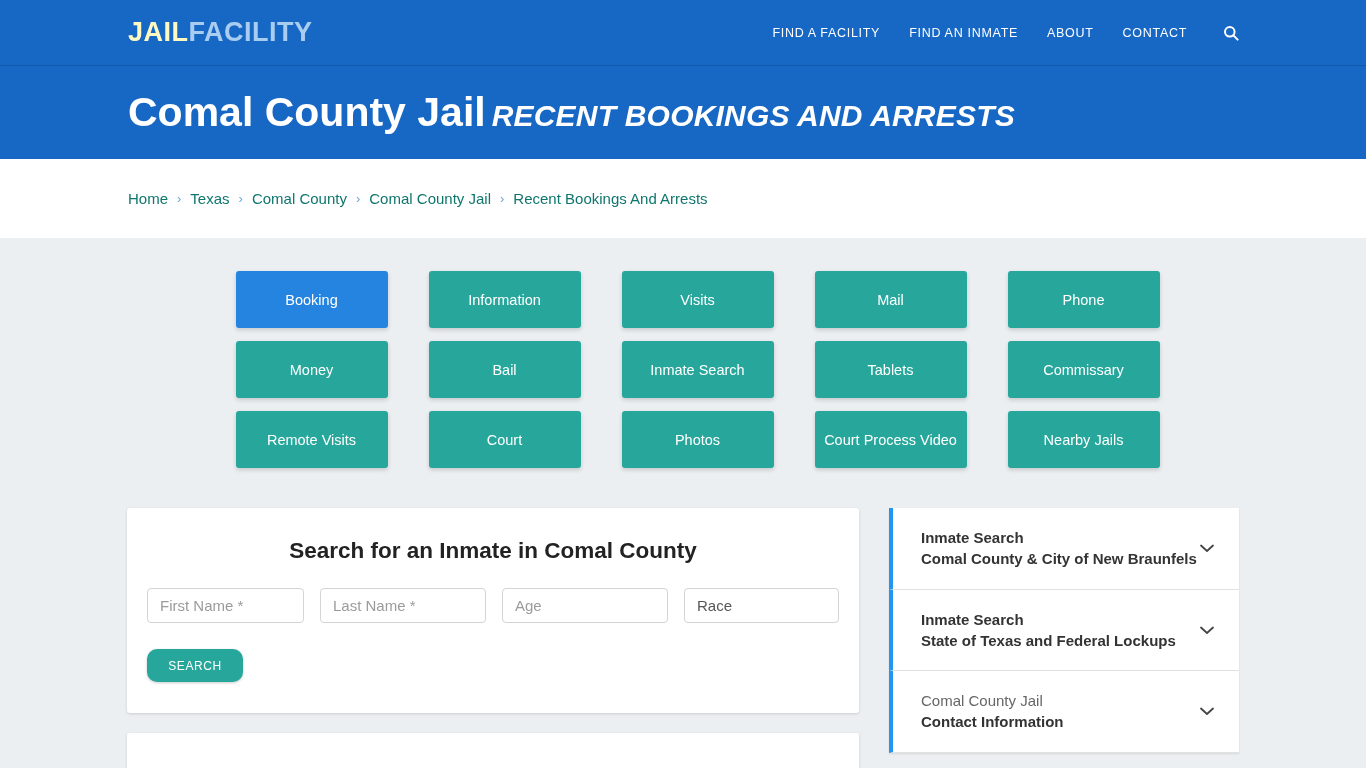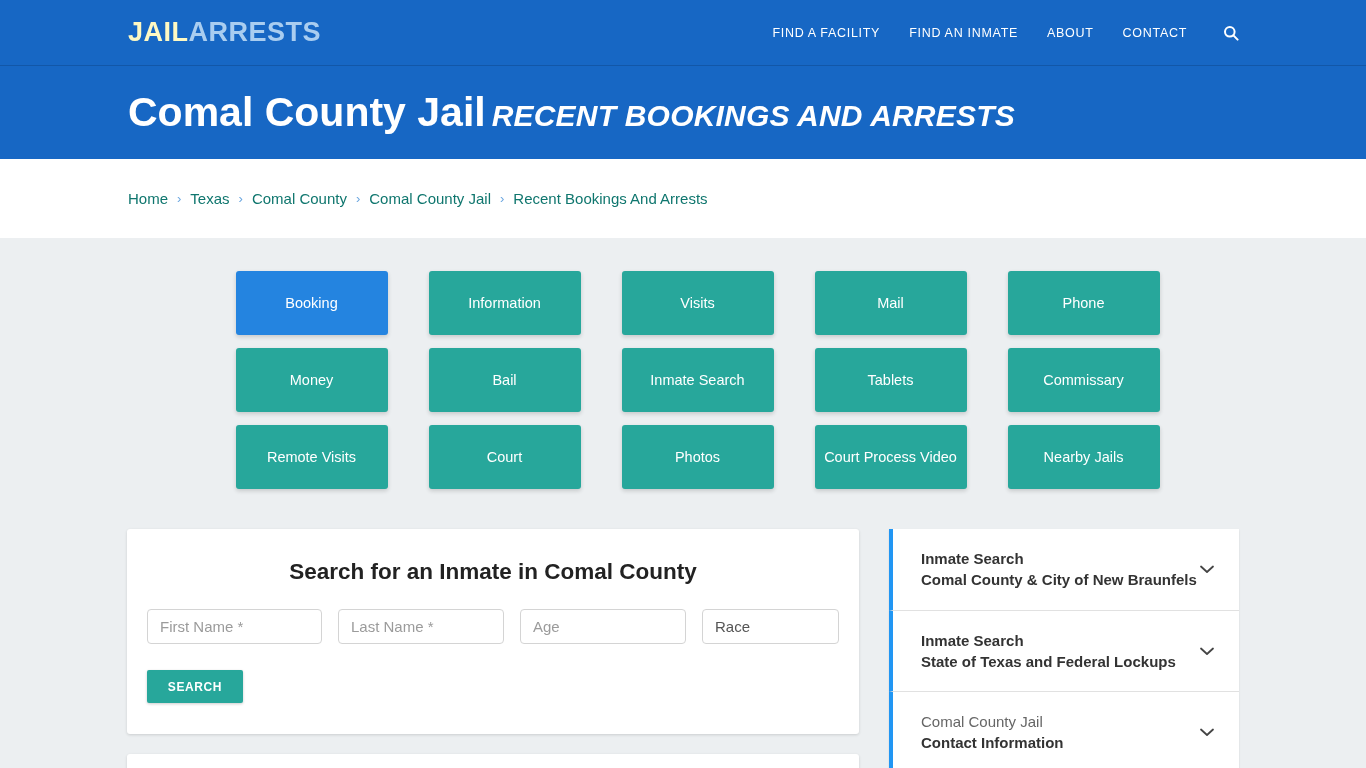--- a/index.html
+++ b/index.html
@@ -111,21 +111,21 @@
   .tabgrid {
     width: 1092px;
     margin: 0 auto;
     display: flex;
     flex-wrap: wrap;
     gap: 13px 12px;
     justify-content: center;
   }
   .tab {
     width: 152px;
-    height: 64px;
+    height: 57px;
     border-radius: 3px;
     background: #27a79b;
     color: #ffffff;
     font-size: 14.5px;
     display: flex;
     align-items: center;
     justify-content: center;
     cursor: pointer;
     box-shadow: 0 2px 4px rgba(0,0,0,0.16);
     text-align: center;
@@ -173,41 +173,41 @@
     border: 1px solid #d4d4d4;
     border-radius: 4px;
     padding: 0 12px;
     font-size: 15px;
     font-family: "Liberation Sans", sans-serif;
     color: #555555;
     background: #ffffff;
     outline: none;
   }
   .fieldrow input::placeholder { color: #9b9b9b; }
-  .f-first { width: 175px; }
+  .f-first { width: 157px; }
   .f-last  { width: 166px; }
   .f-age   { width: 166px; }
   .f-race  { width: 162px; appearance: none;
     background-image:
       linear-gradient(45deg, transparent 50%, #777 50%),
       linear-gradient(135deg, #777 50%, transparent 50%);
     background-position: calc(100% - 17px) 15px, calc(100% - 12px) 15px;
     background-size: 5px 5px, 5px 5px;
     background-repeat: no-repeat;
   }
   .searchbtn {
     margin-top: 26px;
     width: 96px;
     height: 33px;
     background: #27a79b;
     color: #ffffff;
     border: none;
-    border-radius: 2px;
+    border-radius: 10px;
     font-size: 12px;
-    font-weight: bold;
+    font-weight: normal;
     letter-spacing: 0.6px;
     cursor: pointer;
     font-family: "Liberation Sans", sans-serif;
     box-shadow: 0 1px 3px rgba(0,0,0,0.2);
   }
 
   .faqcard {
     margin-top: 20px;
     padding: 28px 24px 24px 24px;
     min-height: 120px;
@@ -255,21 +255,21 @@
     display: flex;
     align-items: center;
     justify-content: center;
   }
 </style>
 </head>
 <body>
 
 <div class="topbar">
   <div class="logo">
-    <span class="jail">JAIL</span><span class="exchange">ARRESTS</span>
+    <span class="jail">JAIL</span><span class="exchange">FACILITY</span>
   </div>
   <nav class="topnav">
     <a href="#">FIND A FACILITY</a>
     <a href="#">FIND AN INMATE</a>
     <a href="#">ABOUT</a>
     <a href="#">CONTACT</a>
     <span class="search-icon-btn">
       <svg width="16" height="16" viewBox="0 0 16 16" fill="none" stroke="#ffffff" stroke-width="2">
         <circle cx="6.8" cy="6.8" r="4.8"></circle>
         <line x1="10.4" y1="10.4" x2="14.6" y2="14.6" stroke-linecap="round"></line>

